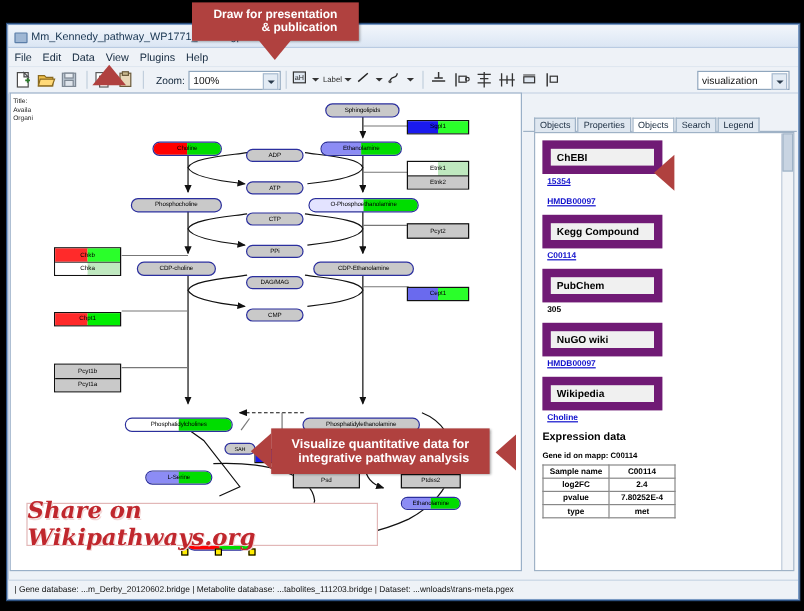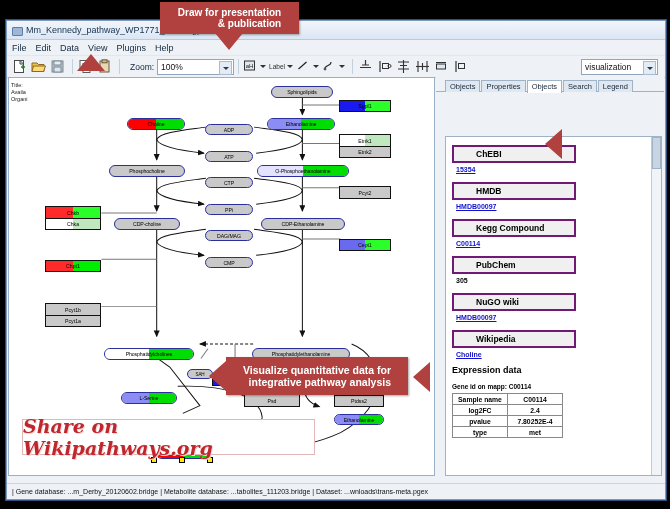--- a/index.html
+++ b/index.html
@@ -34,21 +34,21 @@
   .combo .arrow:after{content:"";position:absolute;left:3px;top:5px;border-left:3px solid transparent;
        border-right:3px solid transparent;border-top:3px solid #2b3b4c;}
   .ddbtn{display:inline-flex;align-items:center;margin-right:3px;}
   .ddcaret{width:0;height:0;border-left:3px solid transparent;border-right:3px solid transparent;
        border-top:3px solid #333;margin-left:2px;}
   .minitext{font-size:6.5px;color:#2a2a2a;}
 
   
   .content{position:absolute;left:0;top:55px;right:0;bottom:22px;display:flex;}
   .canvaswrap{position:relative;width:425px;background:#fff;border:1px solid #9ab0c8;margin:1px;overflow:hidden;}
-  .sidepanel{position:relative;flex:1;margin:1px 1px 1px 0;display:flex;flex-direction:column;gap:44px;}
+  .sidepanel{position:relative;flex:1;margin:19px 1px 1px 0;display:flex;flex-direction:column;}
 
   
   .plabels{position:absolute;left:2px;top:4px;font-size:5.5px;color:#222;line-height:7px;}
 
   
   .node{position:absolute;box-sizing:border-box;font-size:5.2px;color:#000;
         display:flex;align-items:center;justify-content:center;text-align:center;
         letter-spacing:-0.1px;overflow:hidden;}
   .metab{border:1.2px solid #2b2f9e;border-radius:9px;background:#c9c9c9;}
   .lbl{position:relative;z-index:3;white-space:nowrap;}
@@ -64,22 +64,22 @@
 
   
   .handle{position:absolute;width:4px;height:4px;background:#ffed00;border:1px solid #000;z-index:9;}
   .tabs{display:flex;align-items:flex-end;height:14px;padding-left:9px;gap:1px;
         border-bottom:1px solid #9fb2c6;background:#eef2f7;}
   .tab{font-size:7.5px;padding:1px 4px 1px 4px;border:1px solid #9fb2c6;border-bottom:none;
         background:#dfe7f0;color:#16283c;position:relative;top:1px;}
   .tab.active{background:#fff;top:2px;padding-bottom:2px;}
   .bpage{flex:1;background:#fff;border:1px solid #9fb2c6;margin-left:9px;margin-right:2px;
         position:relative;overflow:hidden;padding:6px 0 0 6px;}
-  .bpbox{display:inline-block;min-width:76px;border:2px solid #701a75;background:#f0f0f0;
-        padding:2px 22px;font-size:8.5px;font-weight:bold;color:#000;}
+  .bpbox{display:inline-block;min-width:76px;border:7px solid #701a75;background:#f0f0f0;
+        padding:2px 5px;font-size:8.5px;font-weight:bold;color:#000;}
   .bplink{font-size:7px;color:#1111cc;text-decoration:underline;font-weight:bold;margin:3px 0 0 4px;display:block;}
   .bpplain{font-size:7px;color:#000;margin:3px 0 0 4px;display:block;font-weight:bold;}
   .bpgap{height:7px;}
   .exph{font-size:9px;font-weight:bold;color:#000;margin-top:7px;}
   .geneid{font-size:6.5px;font-weight:bold;color:#000;margin-top:8px;}
   table.dt{border-collapse:collapse;margin-top:3px;border:1px solid #666;}
   table.dt td{border:1px solid #888;font-size:6.8px;font-weight:bold;text-align:center;
         padding:1.5px 4px;background:#fff;color:#000;min-width:46px;}
 
   
@@ -495,21 +495,20 @@
           <span class="tab active">Objects</span>
           <span class="tab">Search</span>
           <span class="tab">Legend</span>
         </div>
 
         <div class="bpage">
           <div class="bpbox">ChEBI</div>
           <a class="bplink" href="#">15354</a>
           <div class="bpgap"></div>
 
-          <div class="bpbox">HMDB</div>
           <a class="bplink" href="#">HMDB00097</a>
           <div class="bpgap"></div>
 
           <div class="bpbox">Kegg Compound</div>
           <a class="bplink" href="#">C00114</a>
           <div class="bpgap"></div>
 
           <div class="bpbox">PubChem</div>
           <span class="bpplain">305</span>
           <div class="bpgap"></div>

